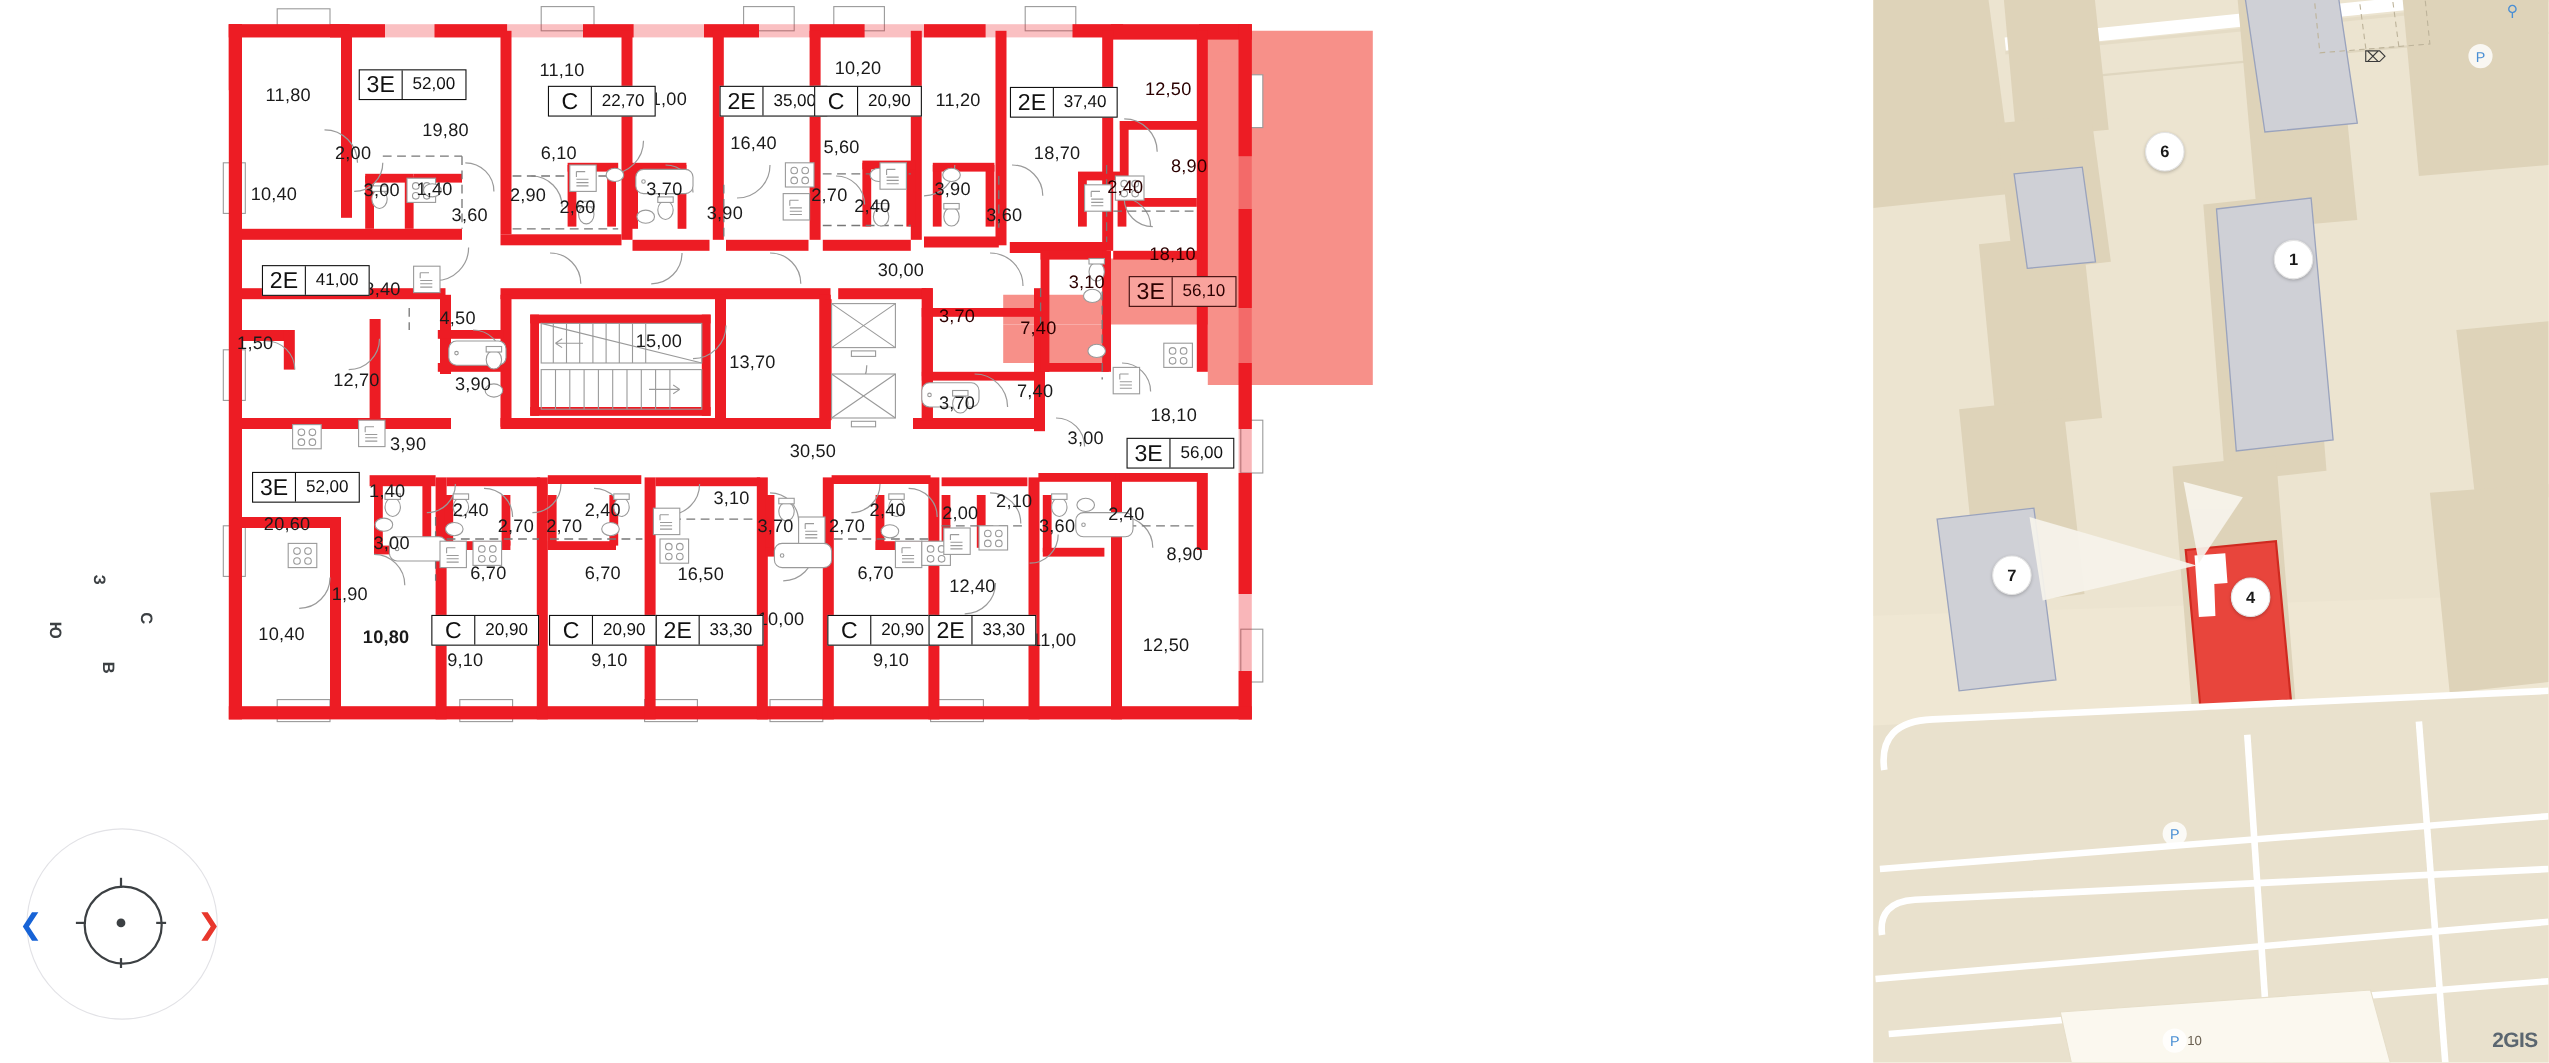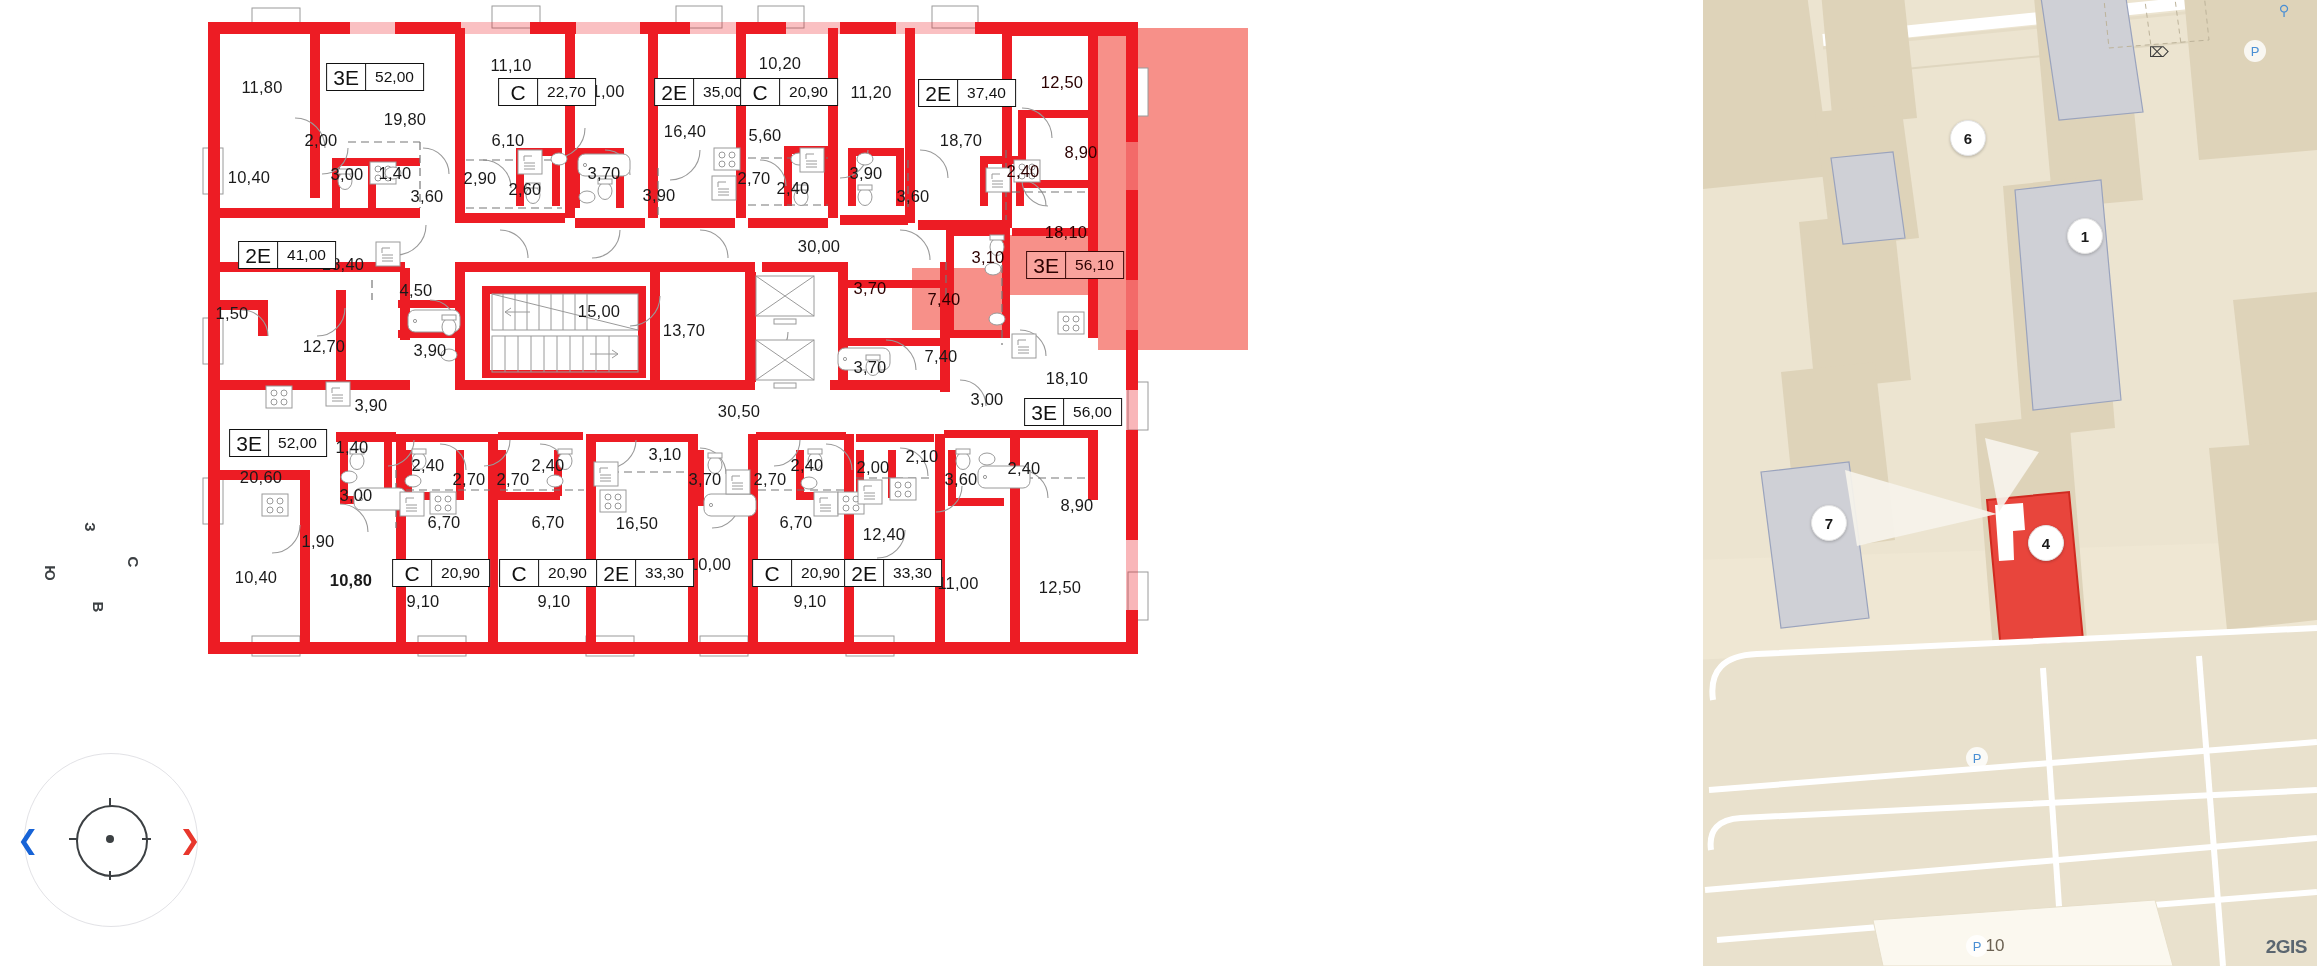--- a/index.html
+++ b/index.html
@@ -46,21 +46,21 @@
 
   
   #map-svg{position:absolute;left:0;top:0;}
   .map-marker{position:absolute;width:34px;height:34px;border-radius:50%;background:#fff;
               border:1px solid #e3e3e3;box-shadow:0 1px 3px rgba(0,0,0,.22);
               display:flex;align-items:center;justify-content:center;
               font-size:15px;font-weight:700;color:#1a1a1a;transform:translate(-50%,-50%);cursor:pointer;}
   .map-poi{position:absolute;transform:translate(-50%,-50%);}
   .poi-p{width:22px;height:22px;border-radius:50%;background:rgba(255,255,255,.82);
          display:flex;align-items:center;justify-content:center;color:#4a8fd4;font-size:13px;}
-  .map-bldg-num{position:absolute;font-size:17px;color:#6b6152;transform:translate(-50%,-50%);}
+  .map-bldg-num{position:absolute;font-size:12px;color:#6b6152;transform:translate(-50%,-50%);}
   #map-logo{position:absolute;right:10px;bottom:8px;font-size:19px;font-weight:700;
             color:#5b6670;letter-spacing:-.5px;}
 </style>
 </head>
 <body>
 
 <div id="floorplan-pane">
 
   <svg id="plan-svg" width="1703" height="966" viewBox="0 0 1703 966">
     <defs>

